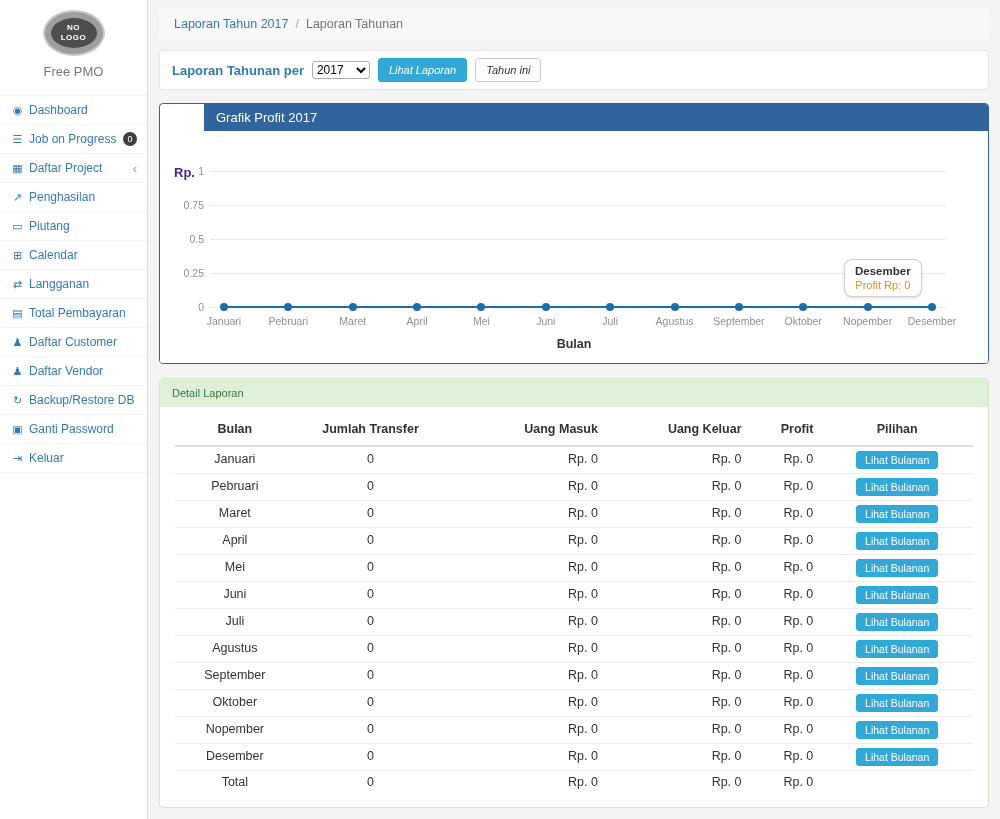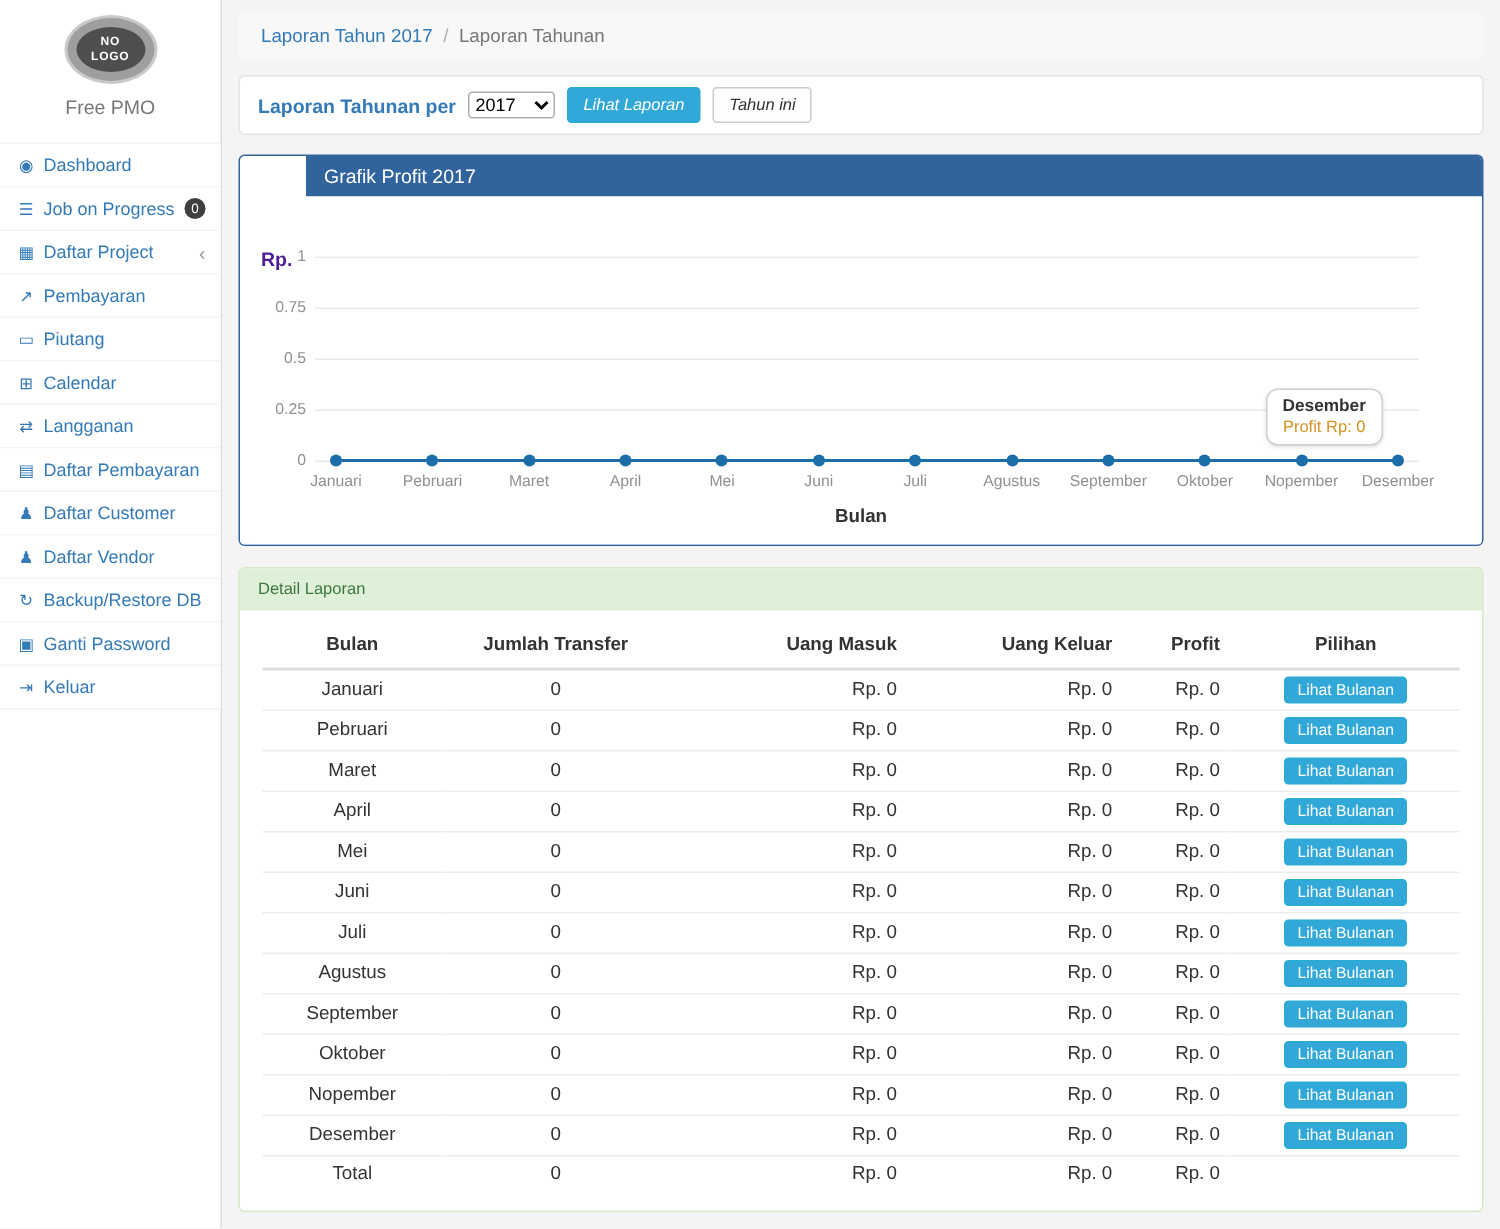--- a/index.html
+++ b/index.html
@@ -136,21 +136,21 @@
 
       <a class="menu-item">
         <span class="mi-icon">▦</span>
         <span class="mi-label">Daftar Project</span>
 
         <span class="mi-chevron">‹</span>
       </a>
 
       <a class="menu-item">
         <span class="mi-icon">↗</span>
-        <span class="mi-label">Pembayaran</span>
+        <span class="mi-label">Penghasilan</span>
 
       </a>
 
       <a class="menu-item">
         <span class="mi-icon">▭</span>
         <span class="mi-label">Piutang</span>
 
       </a>
 
       <a class="menu-item">
@@ -160,21 +160,21 @@
       </a>
 
       <a class="menu-item">
         <span class="mi-icon">⇄</span>
         <span class="mi-label">Langganan</span>
 
       </a>
 
       <a class="menu-item">
         <span class="mi-icon">▤</span>
-        <span class="mi-label">Daftar Pembayaran</span>
+        <span class="mi-label">Total Pembayaran</span>
 
       </a>
 
       <a class="menu-item">
         <span class="mi-icon">♟</span>
         <span class="mi-label">Daftar Customer</span>
 
       </a>
 
       <a class="menu-item">

